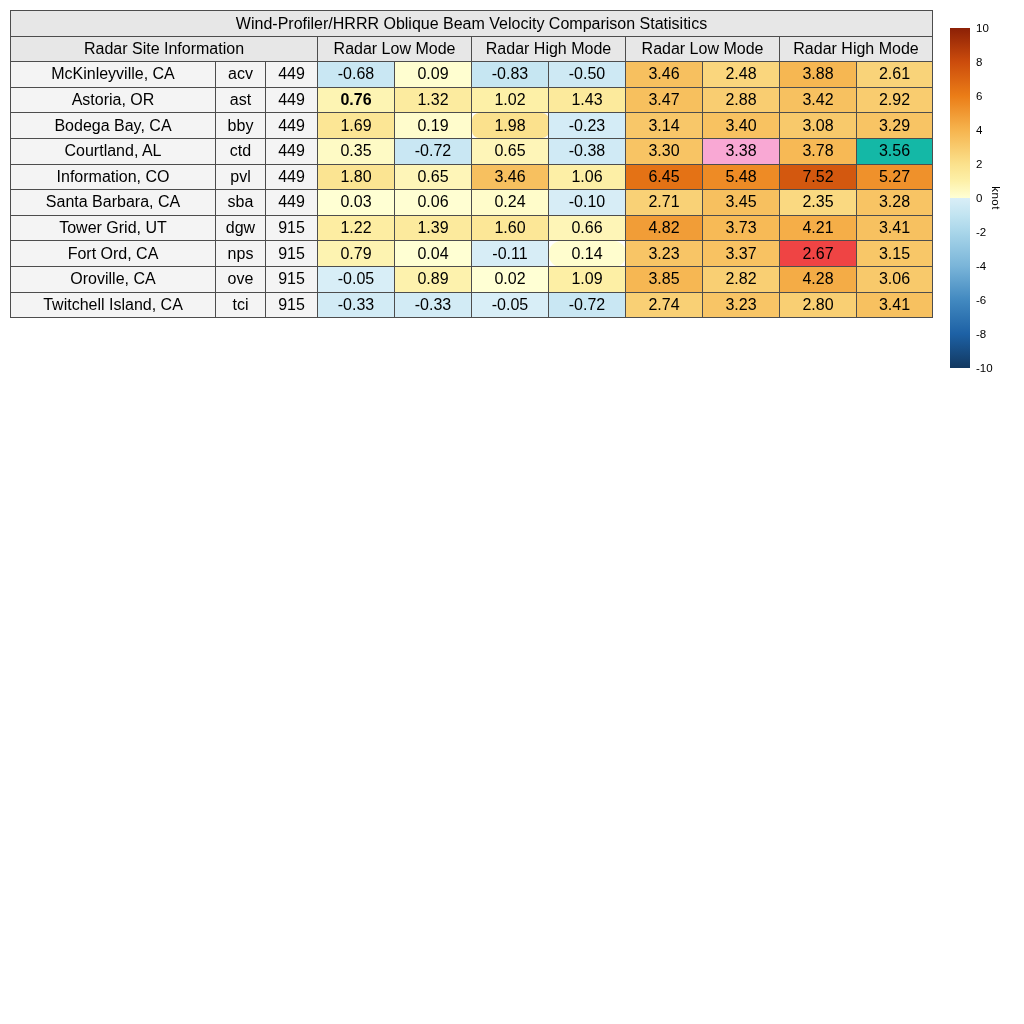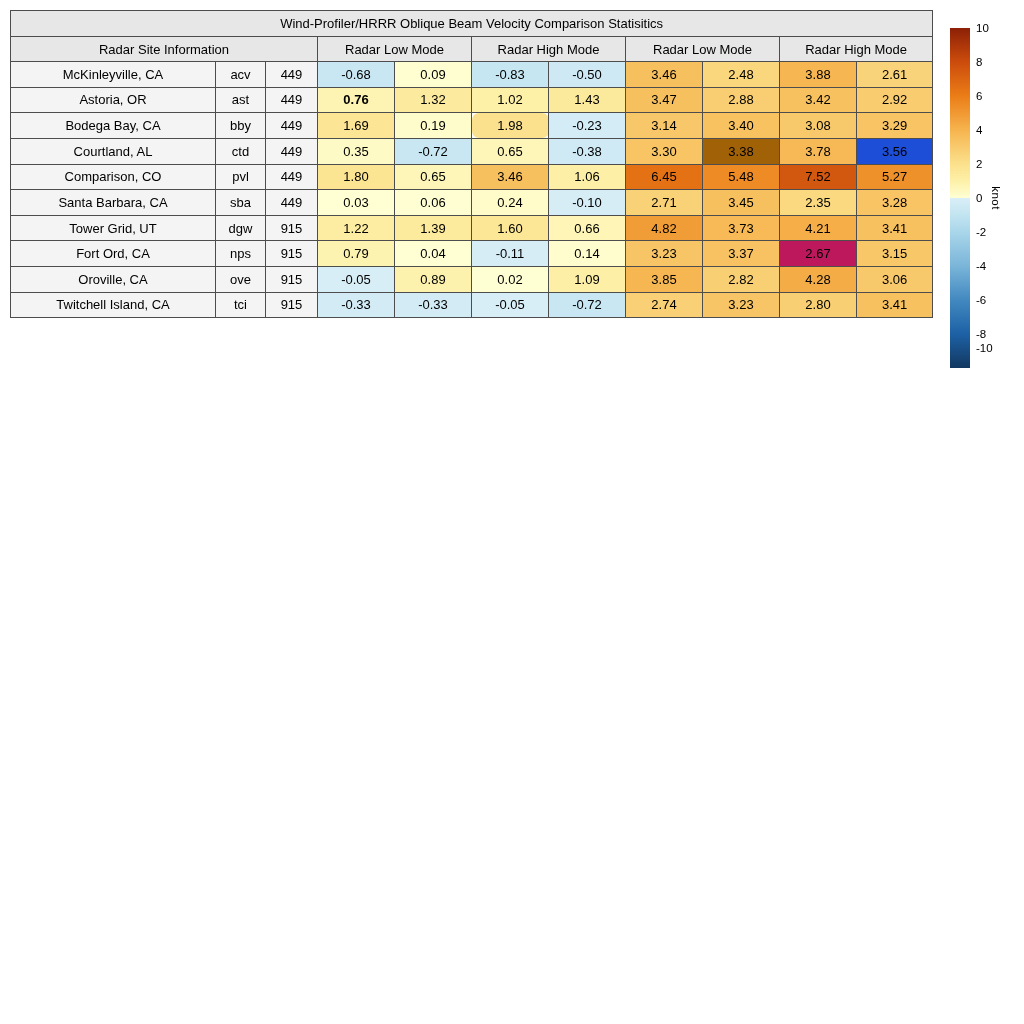--- a/index.html
+++ b/index.html
@@ -1,19 +1,19 @@
 <!DOCTYPE html>
 <html><head>
 <meta charset="utf-8">
 <style>
   html,body{margin:0;padding:0;background:#fff;}
   .page{position:relative;width:1024px;height:1024px;background:#ffffff;overflow:hidden;
         font-family:"Liberation Sans","DejaVu Sans",sans-serif;color:#000;}
   table.stats{position:absolute;left:10px;top:10px;width:921px;border-collapse:collapse;
-              table-layout:fixed;font-size:13px;}
+              table-layout:fixed;font-size:16px;}
   table.stats td{border:1px solid #4d4d4d;text-align:center;vertical-align:middle;
                  padding:0 2px;overflow:hidden;white-space:nowrap;}
   table.stats{border:1.5px solid #3c3c3c;}
   tr.hrow td{background:#e7e7e7;}
   tr.hrow{height:25px;}
   tr.trow{height:26px;}
   tr.drow{height:25.64px;padding-left:44px;}
   td.lbl{background:#f4f4f4;}
   .cbar-wrap{position:absolute;left:950px;top:28px;width:74px;height:340px;}
   .cbar{position:absolute;left:0;top:0;width:20px;height:340px;}
@@ -95,26 +95,26 @@
         </tr>
         <tr class="drow">
           <td class="lbl">Courtland, AL</td>
           <td class="lbl">ctd</td>
           <td class="lbl">449</td>
           <td style="background: rgb(254, 250, 197);">0.35</td>
           <td style="background: rgb(201, 231, 243);">-0.72</td>
           <td style="background: rgb(254, 245, 184);">0.65</td>
           <td style="background: rgb(208, 234, 245);">-0.38</td>
           <td style="background: rgb(248, 196, 100);">3.30</td>
-          <td style="background: #a16207;">3.38</td>
+          <td style="background: #f9a8d4;">3.38</td>
           <td style="background: rgb(247, 185, 85);">3.78</td>
-          <td style="background: #1d4ed8;">3.56</td>
-        </tr>
-        <tr class="drow">
-          <td class="lbl">Comparison, CO</td>
+          <td style="background: #14b8a6;">3.56</td>
+        </tr>
+        <tr class="drow">
+          <td class="lbl">Information, CO</td>
           <td class="lbl">pvl</td>
           <td class="lbl">449</td>
           <td style="background: rgb(251, 228, 146);">1.80</td>
           <td style="background: rgb(254, 245, 184);">0.65</td>
           <td style="background: rgb(247, 192, 95);">3.46</td>
           <td style="background: rgb(253, 239, 166);">1.06</td>
           <td style="background: rgb(228, 114, 21); margin-top: 24px;">6.45</td>
           <td style="background: rgb(238, 139, 37);">5.48</td>
           <td style="background: rgb(211, 88, 15);">7.52</td>
           <td style="background: rgb(239, 145, 43);">5.27</td>
@@ -145,24 +145,24 @@
           <td style="background: rgb(245, 174, 72);">4.21</td>
           <td style="background: rgb(247, 193, 96);">3.41</td>
         </tr>
         <tr class="drow">
           <td class="lbl">Fort Ord, CA</td>
           <td class="lbl">nps</td>
           <td class="lbl">915</td>
           <td style="background: rgb(253, 243, 177);">0.79</td>
           <td style="background: rgb(255, 255, 211);">0.04</td>
           <td style="background: rgb(215, 237, 246);">-0.11</td>
-          <td style="background: rgb(255, 253, 206);">0.14</td>
+          <td style="background: rgb(255, 253, 206); border-radius: 12px;">0.14</td>
           <td style="background: rgb(248, 197, 102);">3.23</td>
           <td style="background: rgb(248, 194, 98);">3.37</td>
-          <td style="background: #be185d; margin-top: 20px;">2.67</td>
+          <td style="background: #ef4444; margin-top: 20px;">2.67</td>
           <td style="background: rgb(248, 199, 104);">3.15</td>
         </tr>
         <tr class="drow">
           <td class="lbl">Oroville, CA</td>
           <td class="lbl">ove</td>
           <td class="lbl">915</td>
           <td style="background: rgb(216, 238, 247);">-0.05</td>
           <td style="background: rgb(253, 242, 173);">0.89</td>
           <td style="background: rgb(255, 255, 212);">0.02</td>
           <td style="background: rgb(253, 239, 165);">1.09</td>
@@ -193,18 +193,18 @@
         <div class="cbar-tick" style="top: -8px;">10</div>
         <div class="cbar-tick" style="top: 26px;">8</div>
         <div class="cbar-tick" style="top: 60px;">6</div>
         <div class="cbar-tick" style="top: 94px;">4</div>
         <div class="cbar-tick" style="top: 128px;">2</div>
         <div class="cbar-tick" style="top: 162px;">0</div>
         <div class="cbar-tick" style="top: 196px;">-2</div>
         <div class="cbar-tick" style="top: 230px;">-4</div>
         <div class="cbar-tick" style="top: 264px;">-6</div>
         <div class="cbar-tick" style="top: 298px;">-8</div>
-        <div class="cbar-tick" style="top: 312px;">-10</div>
+        <div class="cbar-tick" style="top: 332px;">-10</div>
       </div>
     <div class="cbar-label">knot</div>
   </div>
 
 </div>
 
 </body></html>

